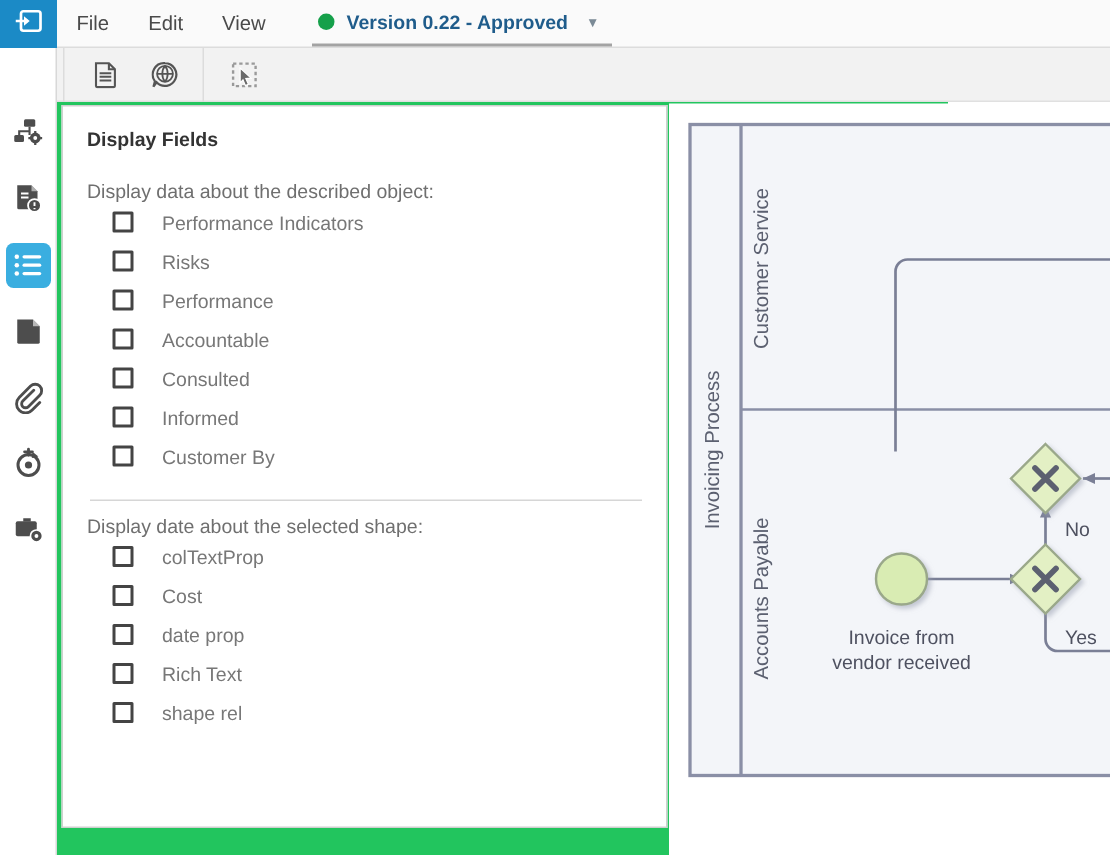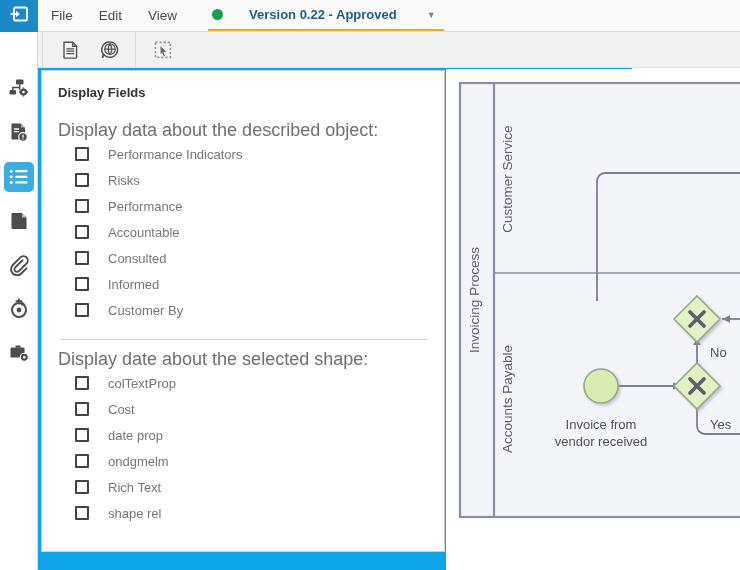--- a/index.html
+++ b/index.html
@@ -7,21 +7,21 @@
     margin: 0; padding: 0;
     width: 740px; height: 570px;
     overflow: hidden;
     background: #ffffff;
     font-family: "Liberation Sans", sans-serif;
   }
 
   #app {
     position: relative;
     width: 632px; height: 570px;
-    background: #0ea5e9;
+    background: #22c55e;
   }
 
   
   #left-rail {
     position: absolute;
     left: 0; top: 0;
     width: 38px; height: 570px;
     background: #ffffff;
     border-right: 1px solid #d8d8d8;
     z-index: 5;
@@ -56,25 +56,25 @@
   }
   .menu-item {
     font-size: 13.5px;
     color: #4a4a4a;
     padding: 0 13px;
     line-height: 31px;
     cursor: pointer;
     white-space: nowrap;
   }
   #version-tab {
-    display: flex; align-items: center; gap: 26px;
+    display: flex; align-items: center; gap: 8px;
     margin-left: 18px;
     height: 31px;
     padding: 0 8px 0 4px;
-    border-bottom: 2px solid #eab308;
+    border-bottom: 2px solid #a3a3a3;
     cursor: pointer;
   }
   #version-dot {
     width: 11px; height: 11px;
     border-radius: 50%;
     background: #15a04a;
     flex: 0 0 auto;
   }
   #version-label {
     font-size: 13px;
@@ -122,21 +122,21 @@
     z-index: 4;
     padding: 14px 16px 10px 16px;
   }
   #fields-title {
     font-size: 13px;
     font-weight: bold;
     color: #333333;
     margin: 0 0 20px 0;
   }
   .section-label {
-    font-size: 18px;
+    font-size: 13px;
     color: #6f6f6f;
     margin: 0 0 6px 0;
   }
   .cb-row {
     display: flex; align-items: flex-start;
     gap: 19px;
     height: 26px;
     padding-left: 17px;
     cursor: pointer;
   }
@@ -357,24 +357,20 @@
         <span class="cb-box"></span>
         <span class="cb-label">colTextProp</span>
       </div>
       <div class="cb-row">
         <span class="cb-box"></span>
         <span class="cb-label">Cost</span>
       </div>
       <div class="cb-row">
         <span class="cb-box"></span>
         <span class="cb-label">date prop</span>
-      </div>
-      <div class="cb-row">
-        <span class="cb-box"></span>
-        <span class="cb-label">ondgmelm</span>
       </div>
       <div class="cb-row">
         <span class="cb-box"></span>
         <span class="cb-label">Rich Text</span>
       </div>
       <div class="cb-row">
         <span class="cb-box"></span>
         <span class="cb-label">shape rel</span>
       </div>
     </div>

